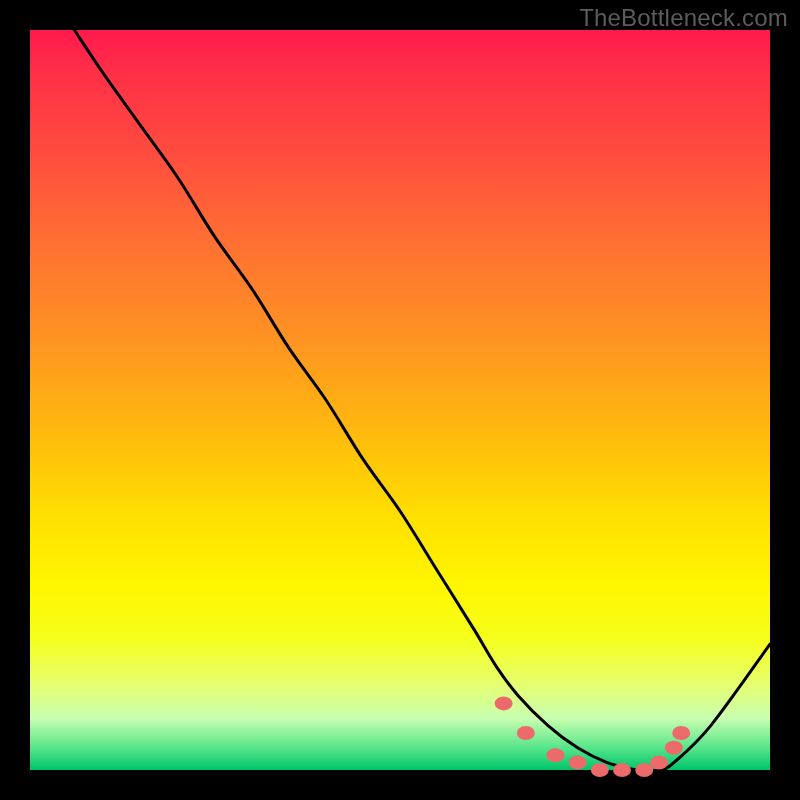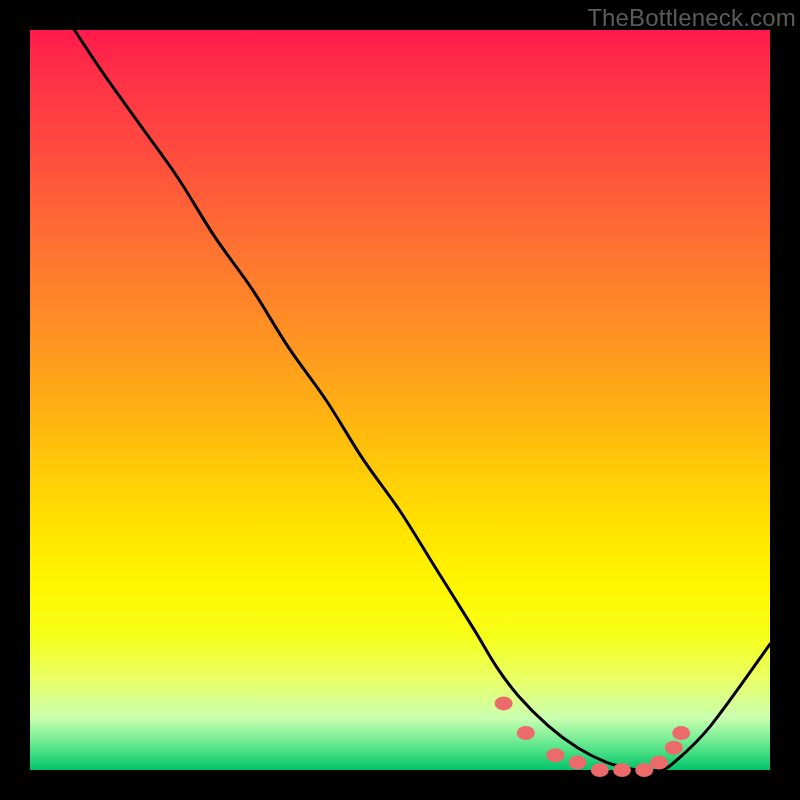--- a/index.html
+++ b/index.html
@@ -36,21 +36,21 @@
       #fff600 75%,
       #f6ff1a 82%,
       #e8ff6a 88%,
       #c9ffb0 93%,
       #57e58a 97%,
       #00c46a 100%
     );
   }
   .watermark {
     position: absolute;
-    right: 4px;
+    right: 12px;
     top: 4px;
     color: #5c5c5c;
     font-size: 24px;
     user-select: none;
     letter-spacing: 0.2px;
   }
   svg.curve {
     position: absolute;
     left: 0;
     top: 0;

